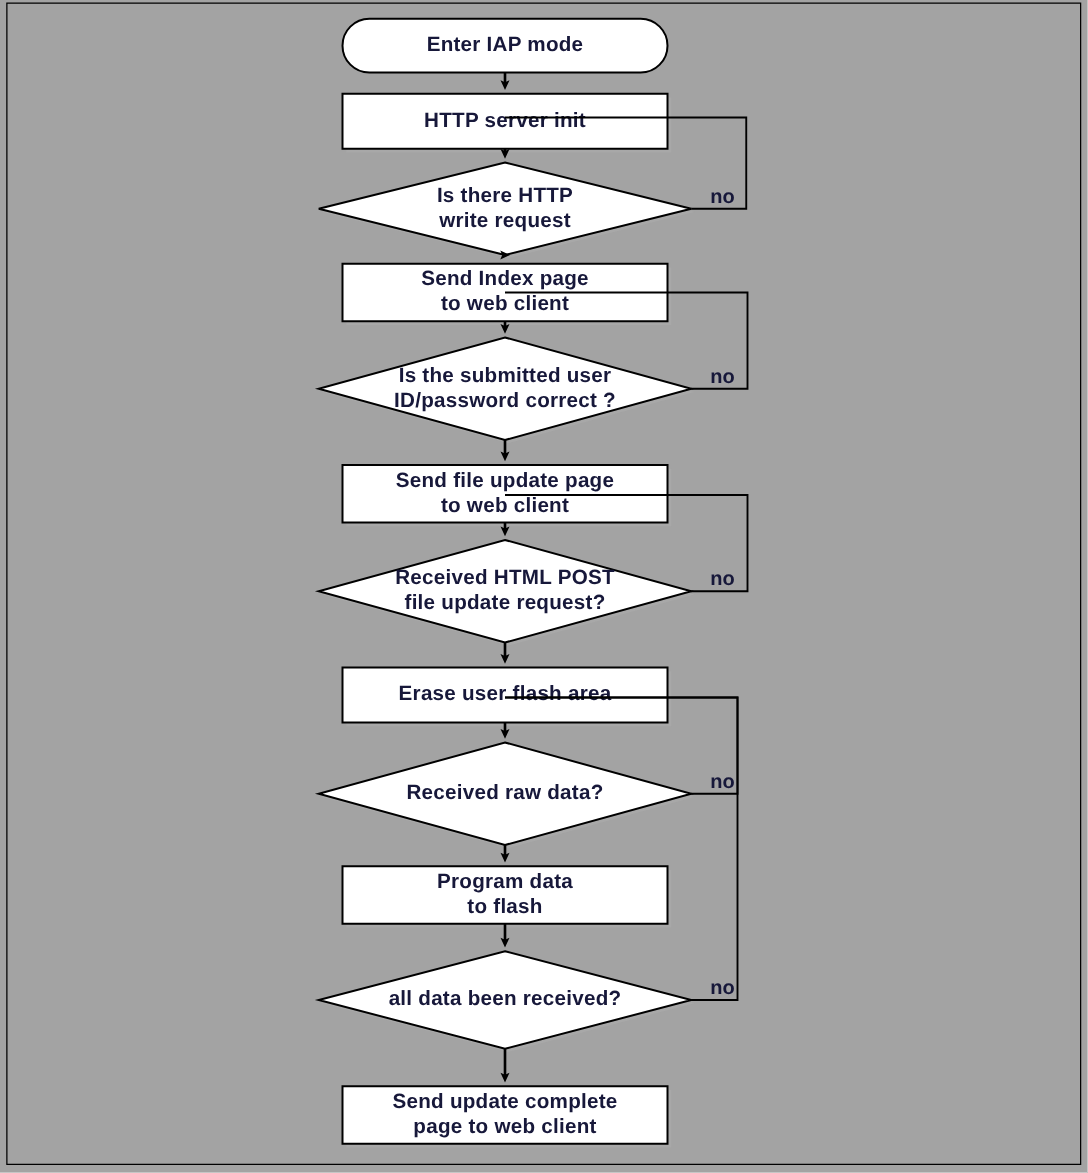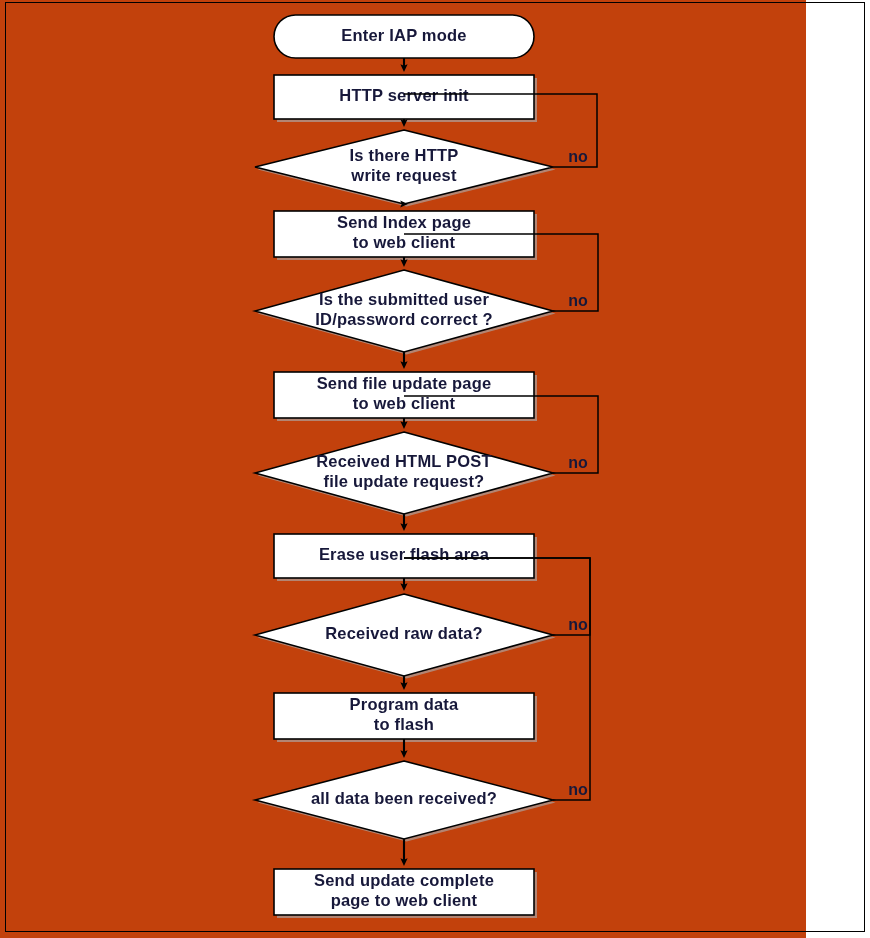--- a/index.html
+++ b/index.html
@@ -8,23 +8,23 @@
     background: #ffffff;
   }
   body {
     width: 870px;
     height: 938px;
     font-family: "Liberation Sans", sans-serif;
     overflow: hidden;
   }
   #canvas {
     position: relative;
-    width: 806px;
+    width: 870px;
     height: 938px;
-    background: #c2410c;
+    background: #a3a3a3;
   }
   .page-border {
     position: absolute;
     left: 5px;
     top: 2px;
     width: 860px;
     height: 930px;
     border: 1.5px solid #000000;
     box-sizing: border-box;
     pointer-events: none;

